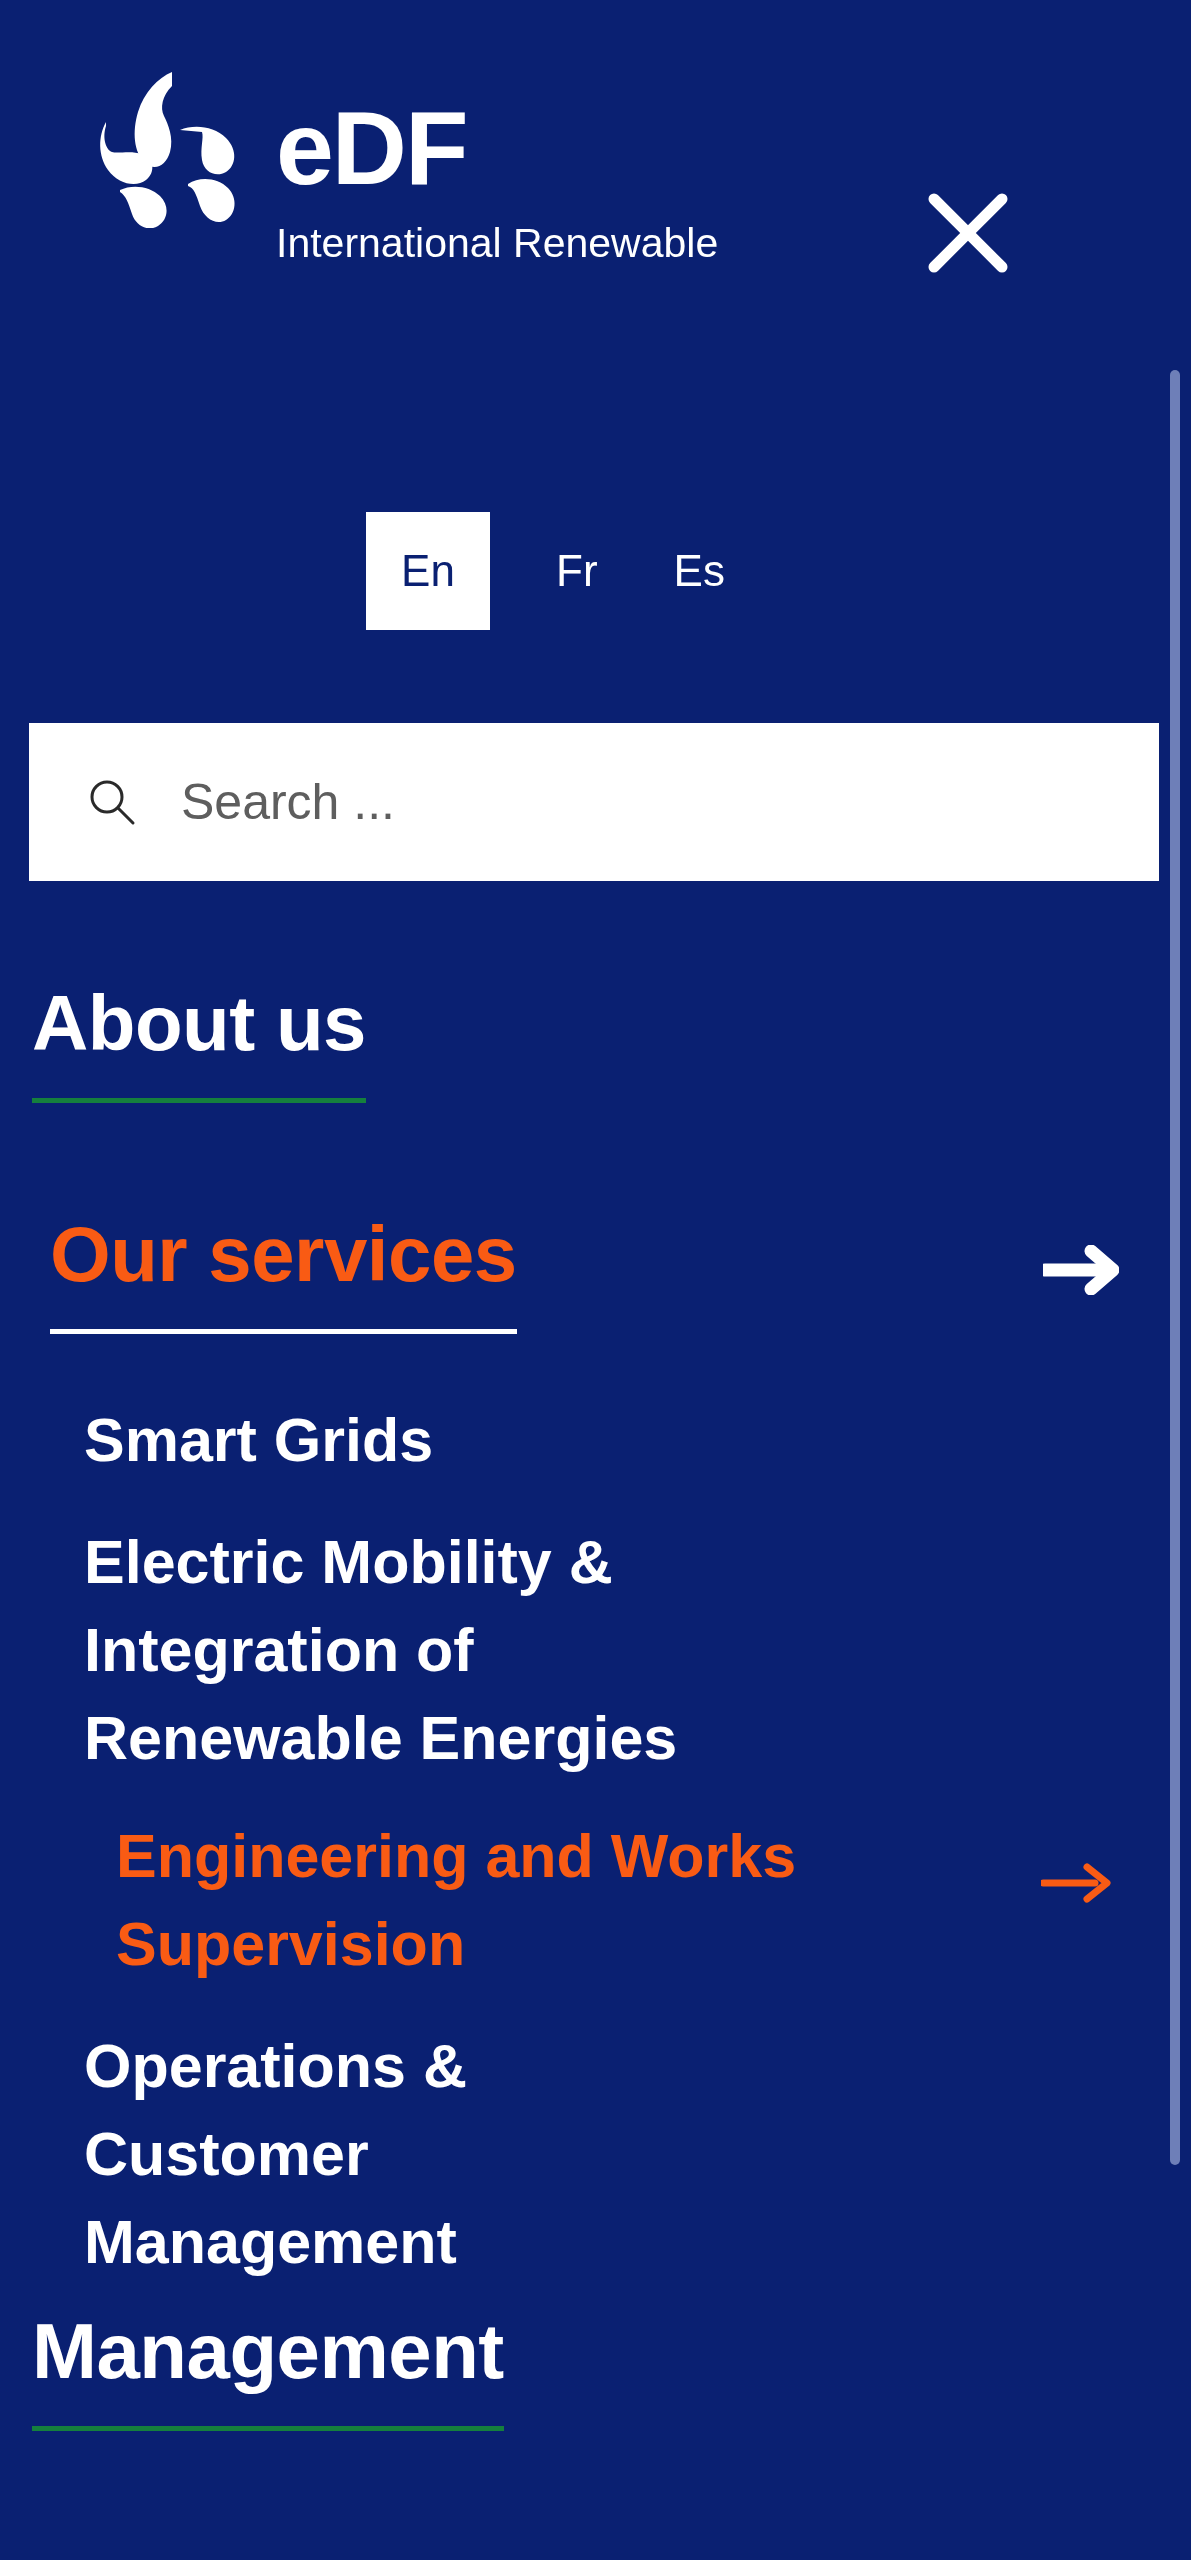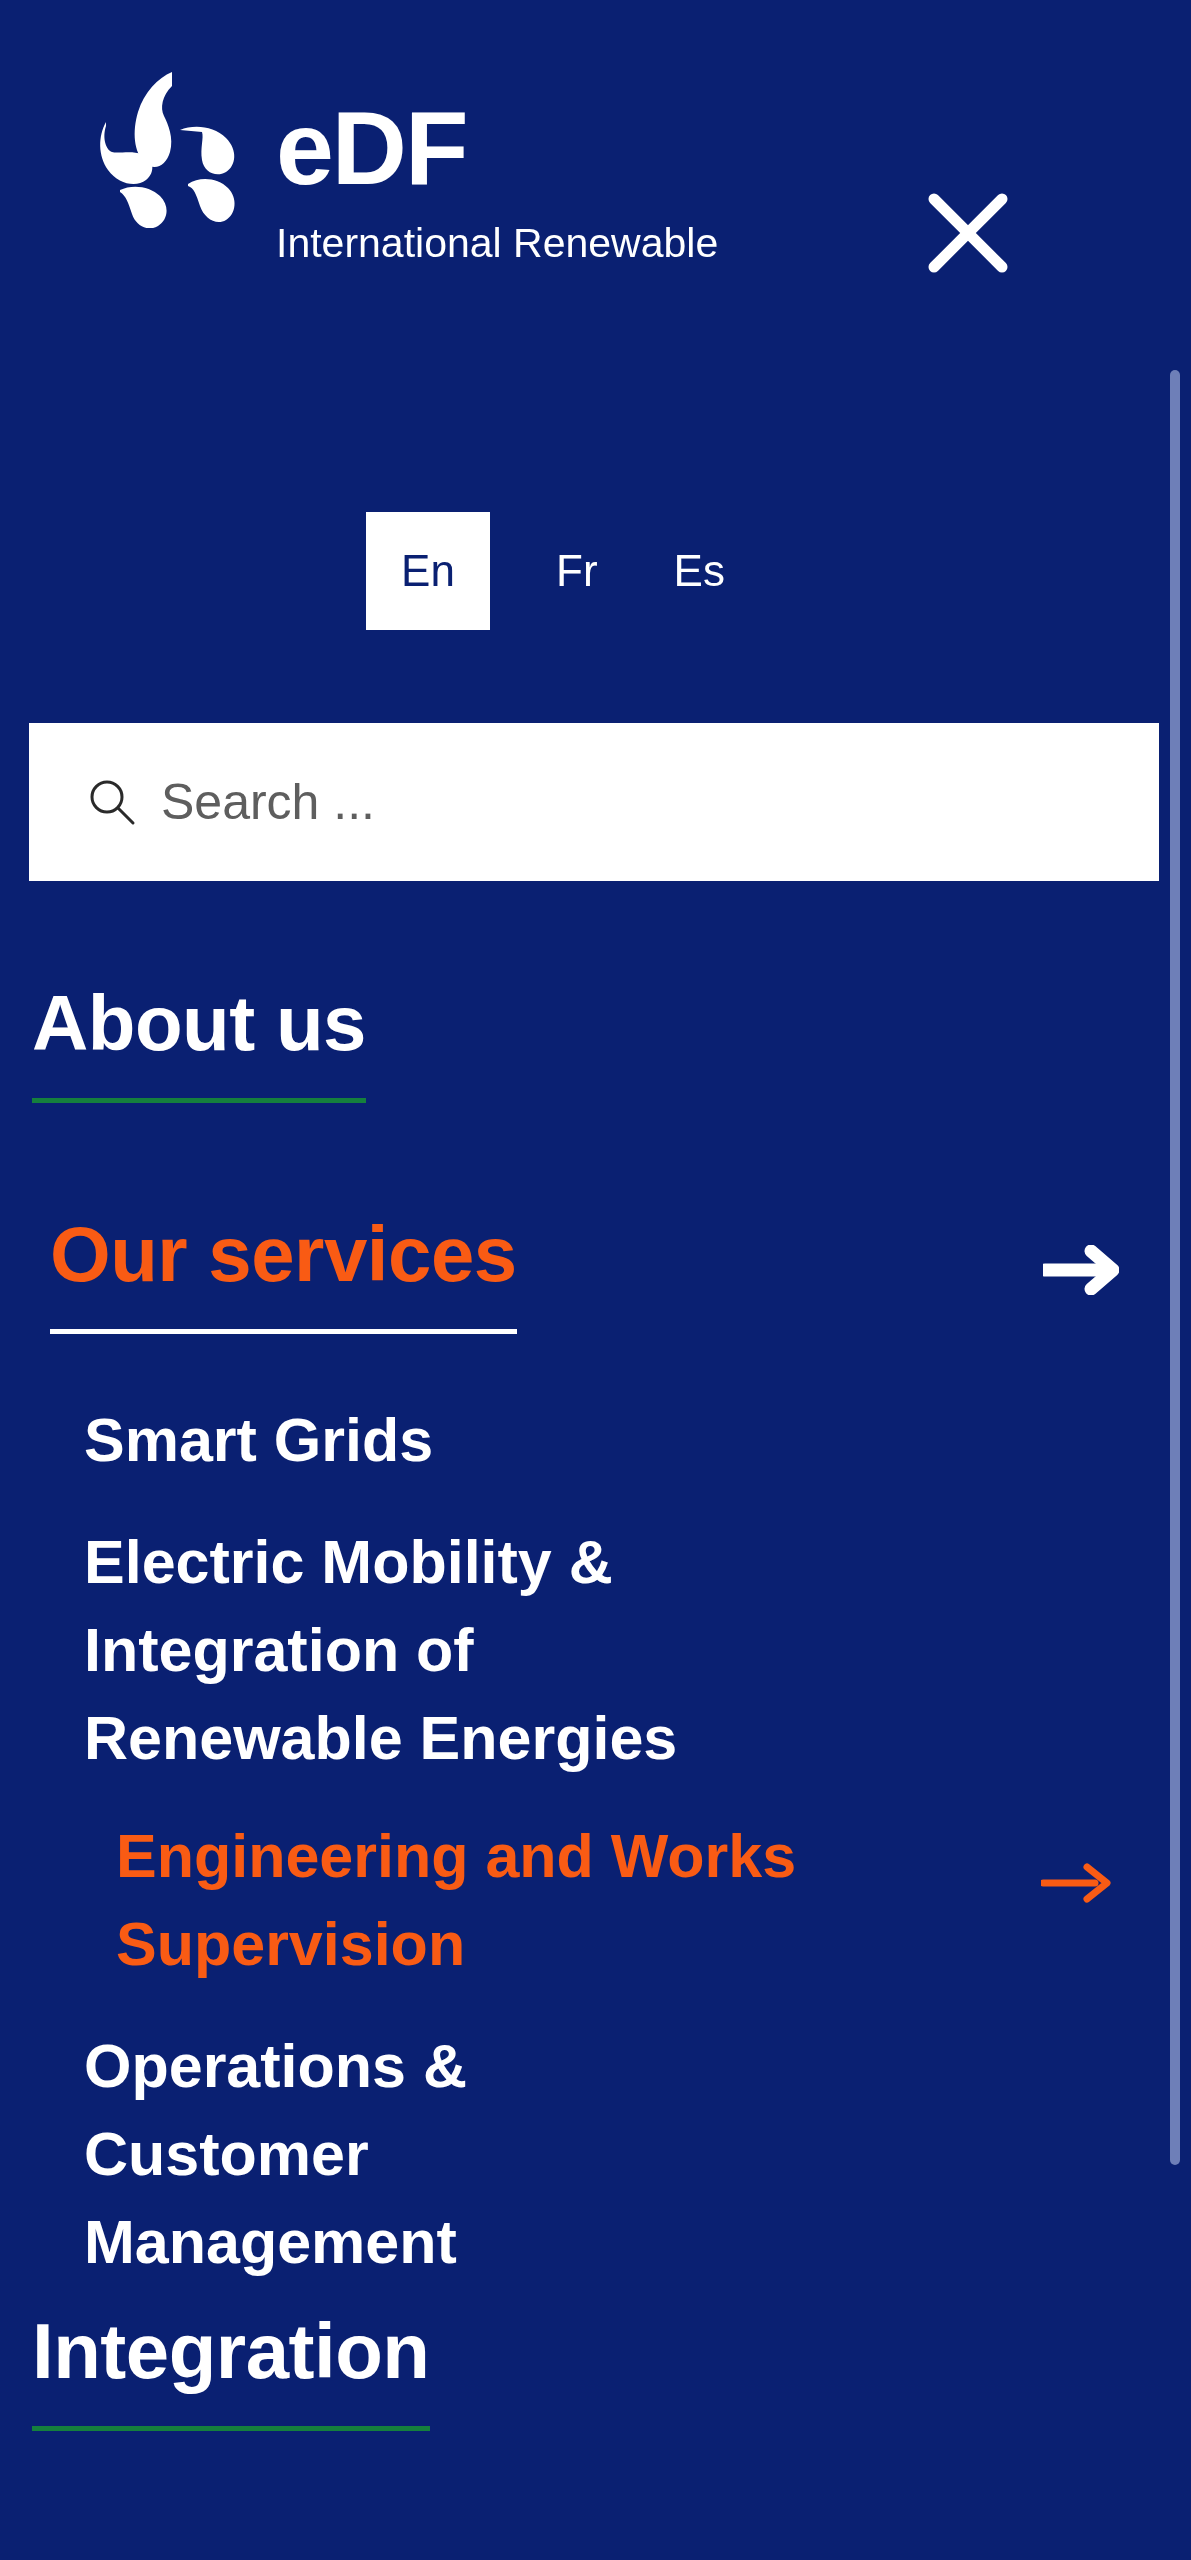--- a/index.html
+++ b/index.html
@@ -127,21 +127,21 @@
     align-items: center;
     cursor: text;
   }
   .search-icon {
     margin-left: 58px;
     width: 50px;
     height: 50px;
     flex: 0 0 auto;
   }
   .search-placeholder {
-    margin-left: 24px;
+    margin-left: 44px;
     font-size: 50px;
     color: #5e5e5e;
     font-family: "Liberation Sans", sans-serif;
     font-weight: 400;
   }
 
   
   .nav {
     position: absolute;
     left: 0;
@@ -316,21 +316,21 @@
           </svg>
         </span>
       </li>
 
       <li class="sub-item" style="margin-bottom: 10px; padding-right:560px;">
         <span>Operations &amp; Customer Management</span>
       </li>
     </ul>
 
     <div class="nav-top" style="margin-top: 22px; margin-bottom: 112px;">
-      <span class="nav-top-link">Integration</span>
+      <span class="nav-top-link">Management</span>
     </div>
 
 
   </div>
 
   <div class="scrollbar-track"></div>
   <div class="scrollbar-thumb"></div>
 
 </div>
 

